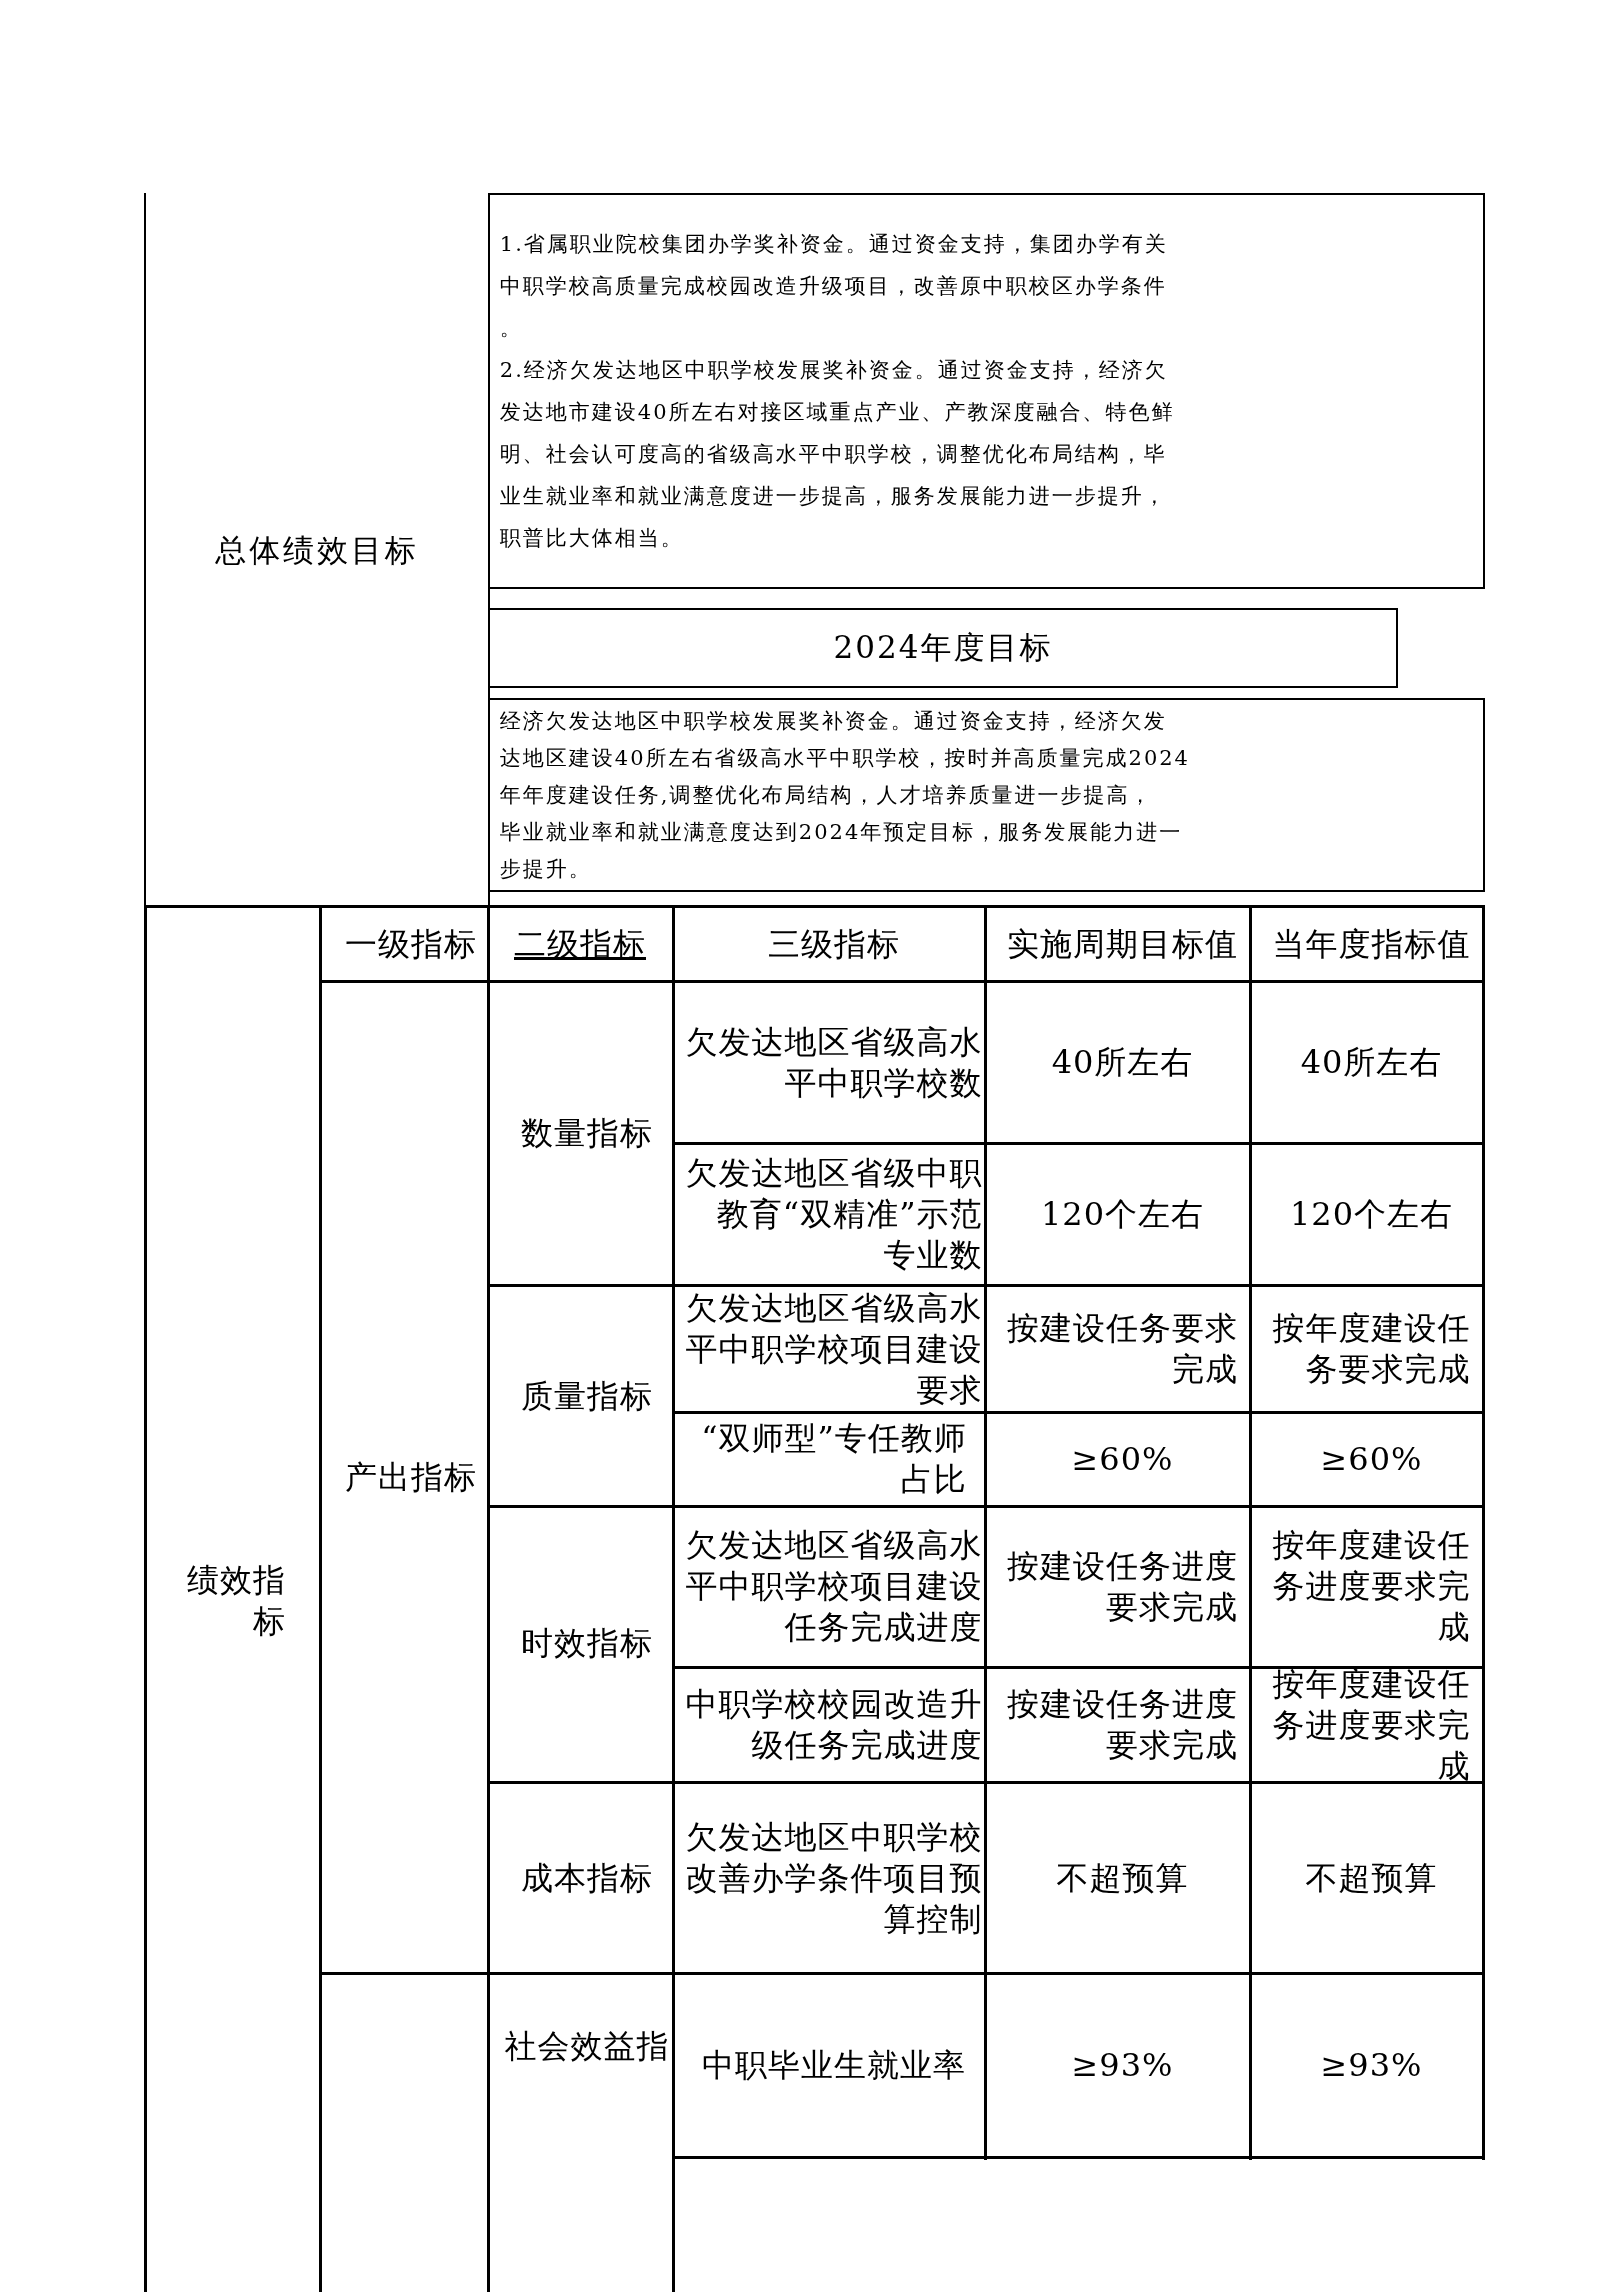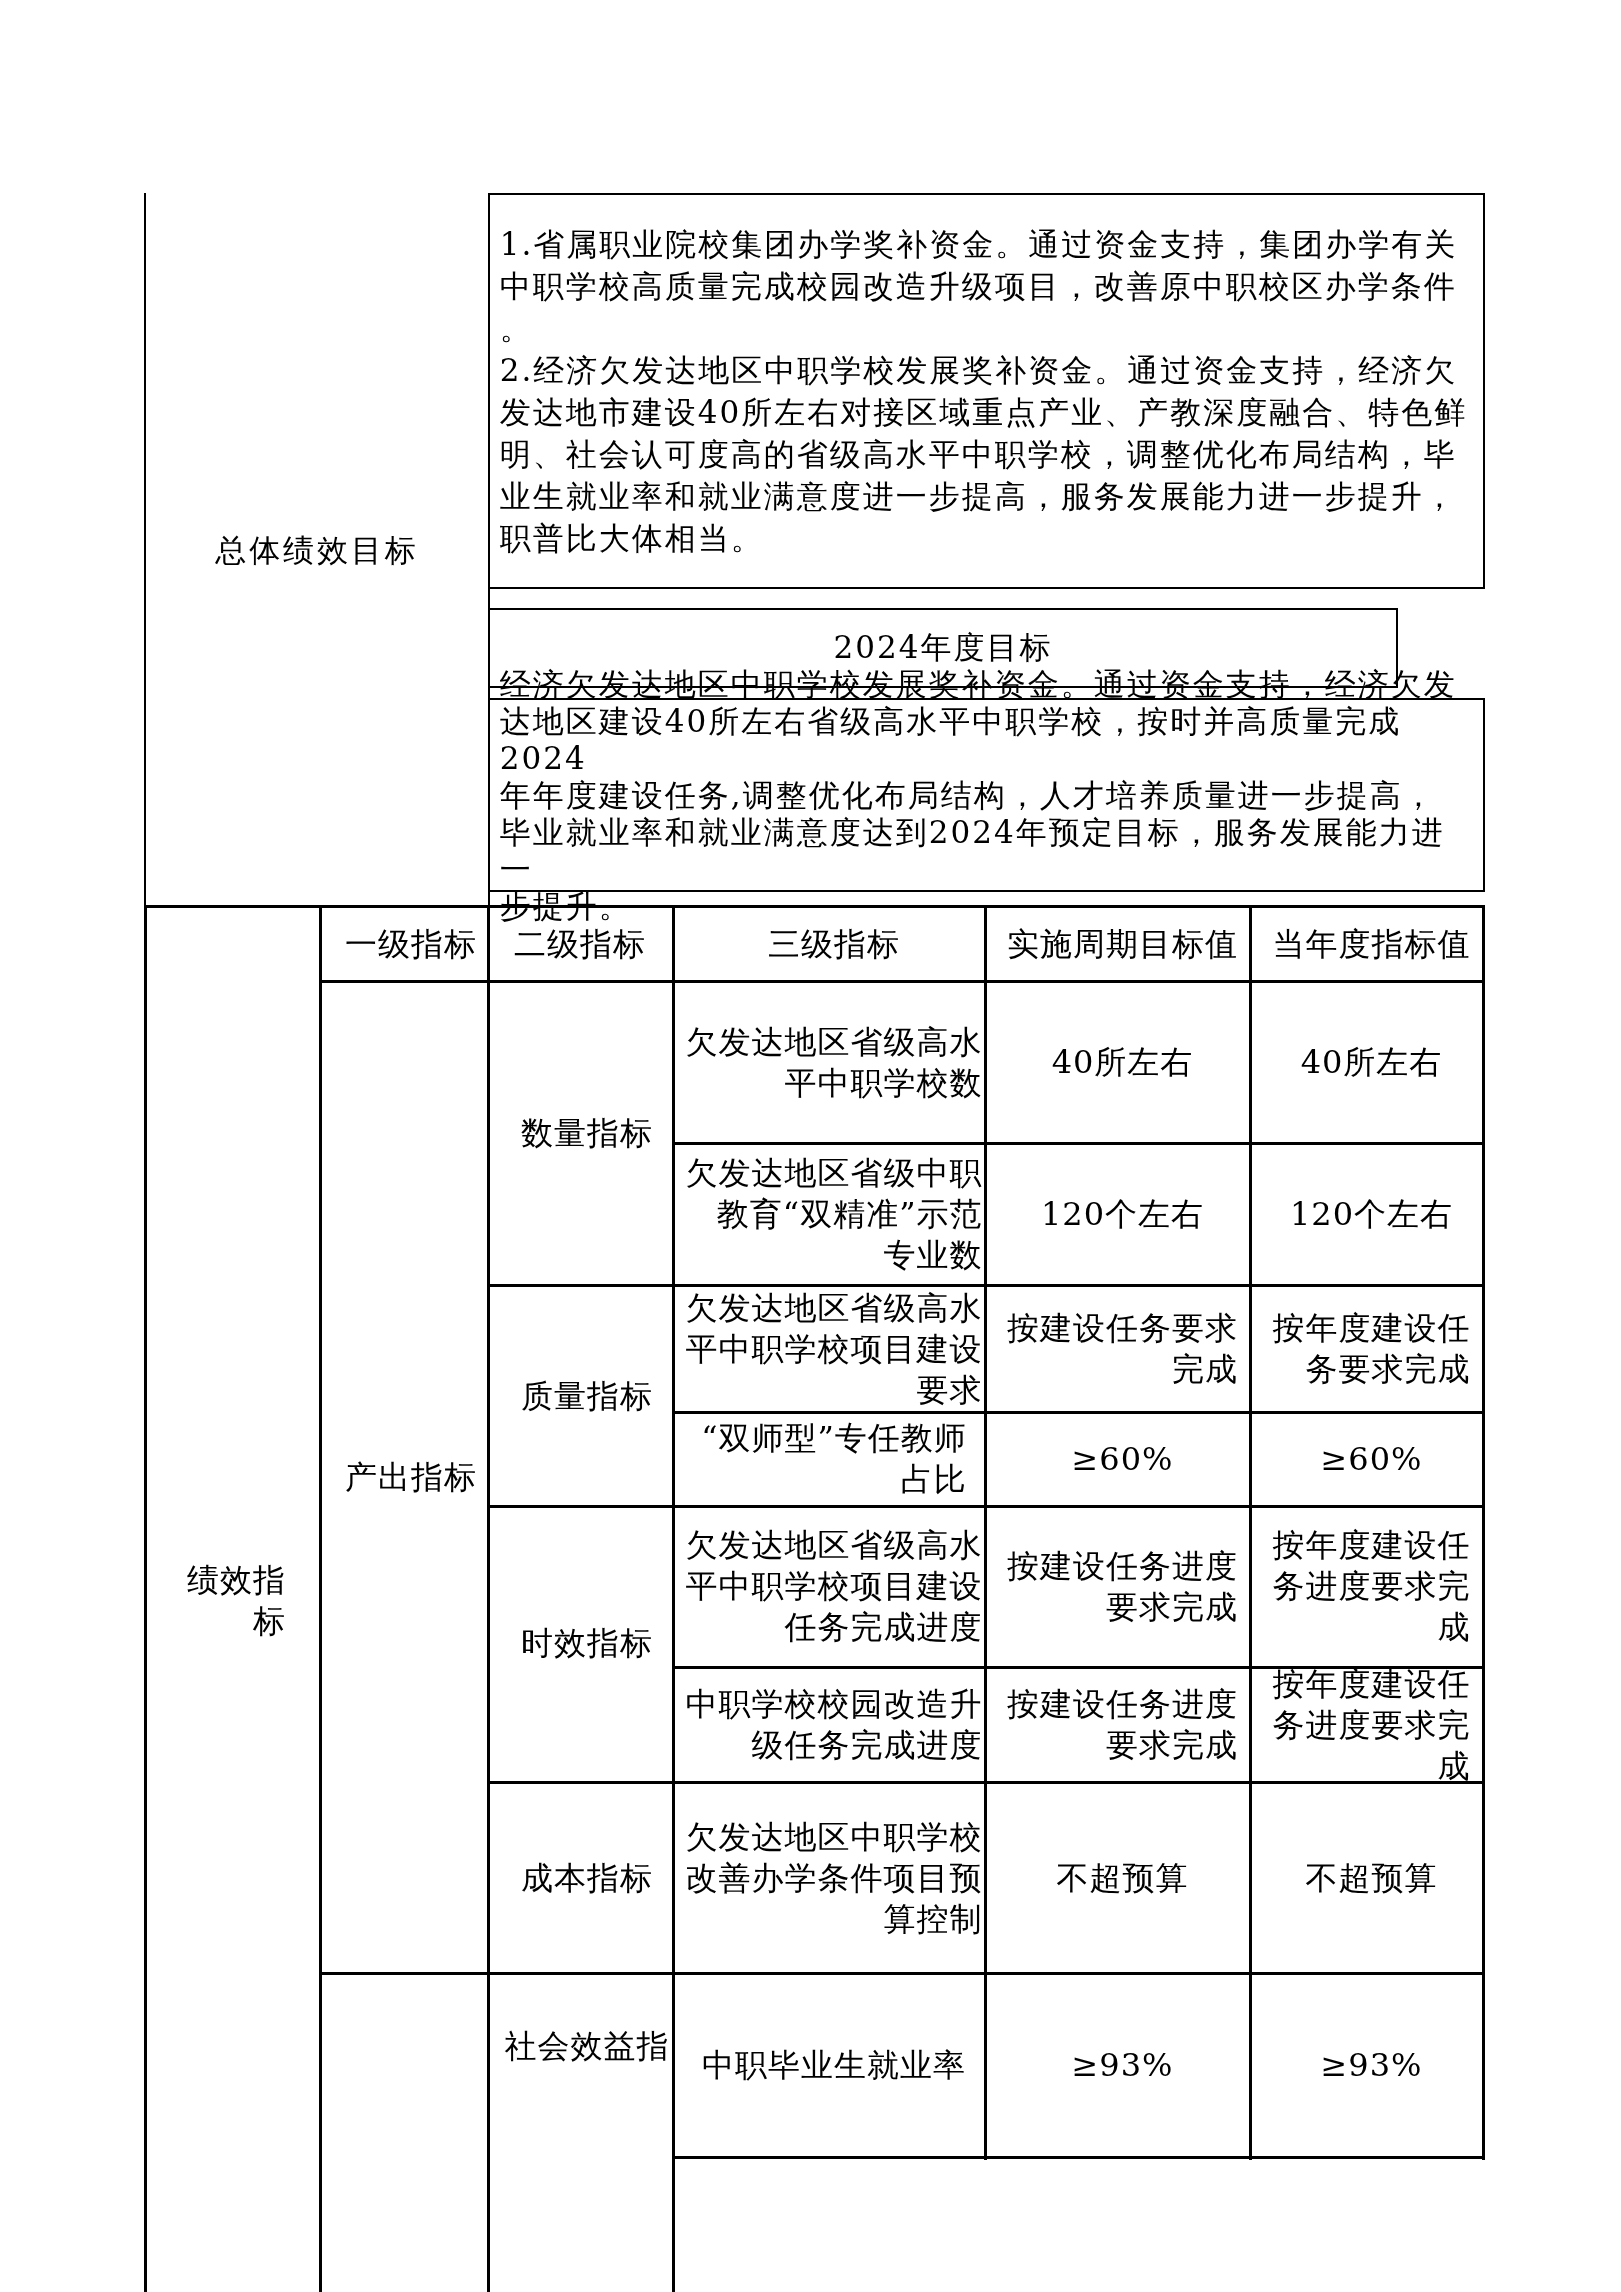--- a/index.html
+++ b/index.html
@@ -14,21 +14,21 @@
   .abs{position:absolute;box-sizing:border-box;}
   .line{position:absolute;background:#000;}
   .cell{
     position:absolute;box-sizing:border-box;
     display:flex;align-items:center;justify-content:center;
     text-align:right;white-space:pre-line;
     font-size:32px;line-height:41px;letter-spacing:1px;padding-left:12px;
   }
   .para{
     display:flex;align-items:center;
-    font-size:31px;letter-spacing:2px;text-align:left;
+    font-size:21px;letter-spacing:2px;text-align:left;
     padding:0 9.8px;white-space:pre-line;
   }
   .b-top{border-top:2.9px solid #000;}
   .b-right{border-right:2.9px solid #000;}
   .b-bottom{border-bottom:2.9px solid #000;}
   .b-left{border-left:2.9px solid #000;}
   .label-top{align-items:flex-start;padding-top:51px;}
 </style>
 </head>
 <body>
@@ -72,21 +72,21 @@
   <div class="line" style="left:672px;top:1142px;width:813px;height:2.9px;"></div>
   <div class="line" style="left:487px;top:1284px;width:998px;height:2.9px;"></div>
   <div class="line" style="left:672px;top:1411px;width:813px;height:2.9px;"></div>
   <div class="line" style="left:487px;top:1505px;width:998px;height:2.9px;"></div>
   <div class="line" style="left:672px;top:1666px;width:813px;height:2.9px;"></div>
   <div class="line" style="left:487px;top:1781px;width:998px;height:2.9px;"></div>
   <div class="line" style="left:319px;top:1972px;width:1166px;height:2.9px;"></div>
   <div class="line" style="left:672px;top:2156px;width:813px;height:2.9px;"></div>
 
   <div class="cell" style="left:319px;top:908px;width:172px;height:73px;">一级指标</div>
-  <div class="cell" style="left:490px;top:908px;width:168px;height:73px;">二级指标</div>
+  <div class="cell" style="left:490px;top:908px;width:168px;height:73px;text-decoration:underline;">二级指标</div>
   <div class="cell" style="left:672px;top:908px;width:312px;height:73px;">三级指标</div>
   <div class="cell" style="left:984px;top:908px;width:265px;height:73px;">实施周期目标值</div>
   <div class="cell" style="left:1249px;top:908px;width:233px;height:73px;">当年度指标值</div>
 
   <div class="cell" style="left:144px;top:908px;width:142px;height:1385px;">绩效指标</div>
   <div class="cell" style="left:319px;top:983px;width:172px;height:989px;">产出指标</div>
 
   <div class="cell" style="left:490px;top:983px;width:182px;height:301px;">数量指标</div>
   <div class="cell" style="left:490px;top:1287px;width:182px;height:218px;">质量指标</div>
   <div class="cell" style="left:490px;top:1507px;width:182px;height:273px;">时效指标</div>

